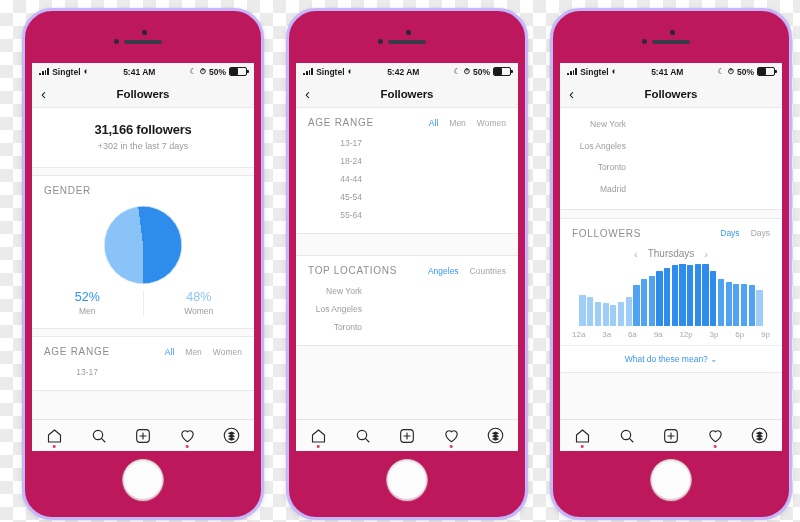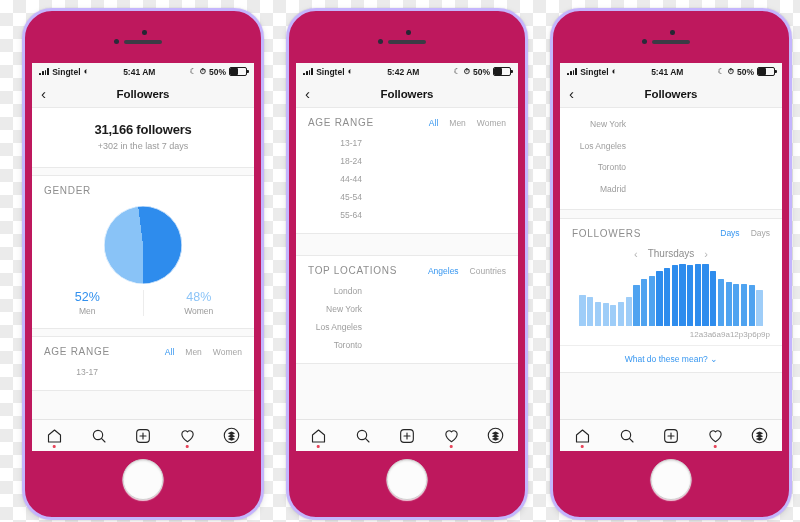--- a/index.html
+++ b/index.html
@@ -108,21 +108,21 @@
   .hbar{height:100%;background:#74b7f4;border-radius:0;}
   .hbar.top{background:#2e8ced;}
   .hbar.min{background:#9ecdf8;}
 
   
   .dayswitch{display:flex;align-items:center;justify-content:center;gap:10px;padding:5px 0 4px;}
   .dayswitch .arw{font-size:11px;color:#b4b4b4;font-weight:300;}
   .dayswitch .dname{font-size:10px;color:#8e8e8e;}
   .vchart{display:flex;align-items:flex-end;justify-content:center;gap:1.4px;height:62px;padding:0 11px;}
   .vbar{width:6.3px;border-radius:.5px;}
-  .vaxis{display:flex;justify-content:flex-end;padding:4px 12px 0;}
+  .vaxis{display:flex;justify-content:space-between;padding:4px 12px 0;}
   .vaxis span{font-size:8px;color:#a9a9a9;}
   .whatlink{text-align:center;font-size:8.5px;color:#3897f0;padding:8px 0 8px;border-top:1px solid #eee;margin-top:6px;}
 
   
   .tabbar{position:absolute;bottom:0;left:0;right:0;height:31px;background:#fbfbfb;
     border-top:1px solid #e4e4e4;display:flex;align-items:center;justify-content:space-around;}
   .tab{position:relative;width:28px;height:22px;display:flex;align-items:center;justify-content:center;}
   .tab svg{display:block;}
   .dot{position:absolute;bottom:-1px;left:50%;transform:translateX(-50%);
     width:2.6px;height:2.6px;border-radius:50%;background:#e8455a;}
@@ -323,24 +323,20 @@
 
         <div class="card" style="margin-top:21px">
           <div class="sec-head">
             <span class="sec-title">TOP LOCATIONS</span>
             <span class="seg">
               <span class="on">Angeles</span>
               <span>Countries</span>
             </span>
           </div>
           <div class="hbars" id="loc-chart">
-              <div class="hrow">
-                <span class="hlbl">London</span>
-                <span class="htrack"><span class="hbar top" style="width: 100%;"></span></span>
-              </div>
               <div class="hrow">
                 <span class="hlbl">New York</span>
                 <span class="htrack"><span class="hbar" style="width: 54%;"></span></span>
               </div>
               <div class="hrow">
                 <span class="hlbl">Los Angeles</span>
                 <span class="htrack"><span class="hbar" style="width: 54%;"></span></span>
               </div>
               <div class="hrow">
                 <span class="hlbl">Toronto</span>

